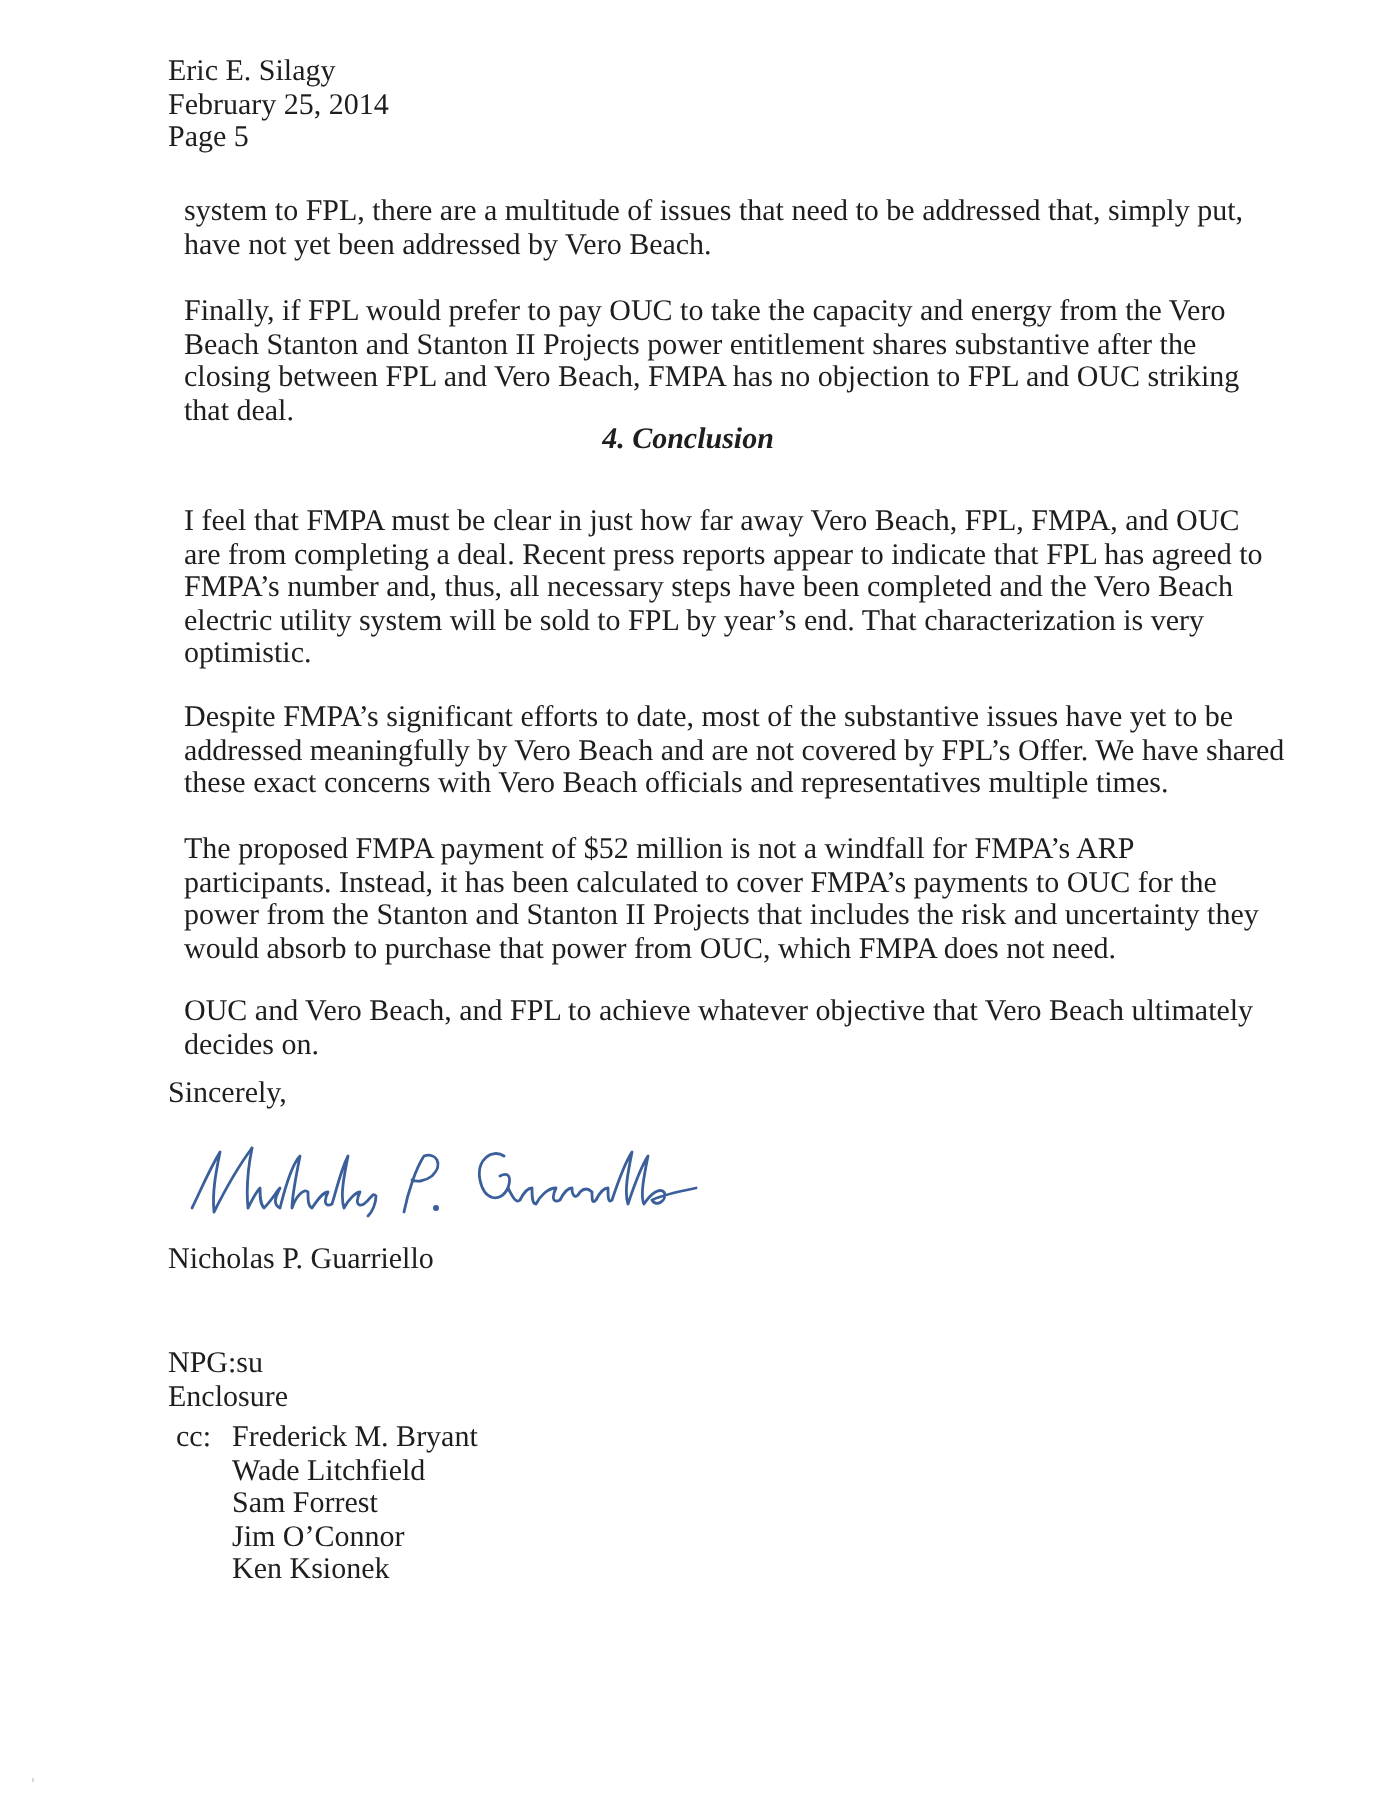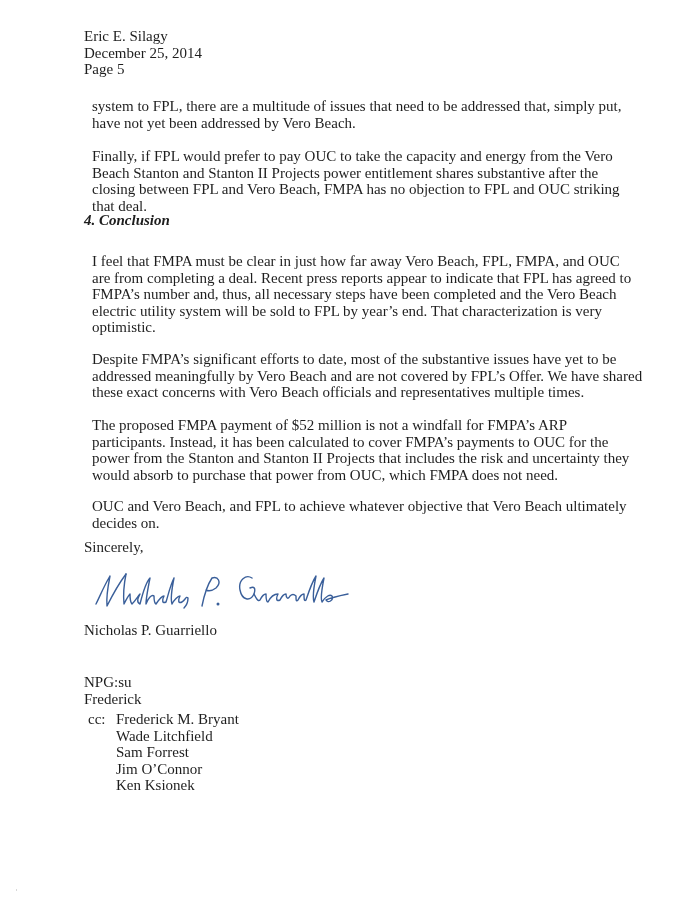--- a/index.html
+++ b/index.html
@@ -44,21 +44,21 @@
     }
     .para .line {
       display: block;
       white-space: nowrap;
     }
     .heading {
       position: absolute;
       left: 84px;
       width: 520px;
       top: 212px;
-      text-align: left;
+      text-align: center;
       font-style: italic;
       font-weight: bold;
       white-space: nowrap;
     }
     .closing {
       position: absolute;
       left: 84px;
       top: 539px;
       white-space: nowrap;
     }
@@ -105,21 +105,21 @@
       background: #d8d8d8;
     }
   </style>
 </head>
 <body>
 
 <div class="page">
 
   <div class="header">
     <div>Eric E. Silagy</div>
-    <div>December 25, 2014</div>
+    <div>February 25, 2014</div>
     <div>Page 5</div>
   </div>
 
   <p class="para" style="top:90px;">
     <span class="line">system to FPL, there are a multitude of issues that need to be addressed that, simply put,</span>
     <span class="line">have not yet been addressed by Vero Beach.</span>
   </p>
 
   <p class="para" style="top:140px;">
     <span class="line">Finally, if FPL would prefer to pay OUC to take the capacity and energy from the Vero</span>
@@ -173,21 +173,21 @@
       <path d="M164 28 C166 32, 168 36, 170 34 C172 30, 174 28, 176 28 C176 32, 176 36, 178 36 C180 32, 184 28, 188 28 C186 32, 186 36, 190 34 C192 30, 194 28, 196 28 C196 32, 198 34, 200 30 C202 28, 204 28, 206 30 C206 34, 206 36, 208 34 C210 30, 212 28, 214 28 C214 32, 214 36, 216 34 C218 28, 222 16, 226 10 C224 20, 222 30, 224 36 C226 30, 230 18, 234 12 C232 22, 230 32, 232 36 C236 30, 240 28, 242 30 C244 34, 238 38, 236 34 C240 32, 248 30, 258 28"></path>
     </g>
   </svg>
 
   <div class="sig-block">
     <div>Nicholas P. Guarriello</div>
   </div>
 
   <div class="ref-block">
     <div>NPG:su</div>
-    <div>Frederick</div>
+    <div>Enclosure</div>
   </div>
 
   <div class="cc-block">
     <div class="cc-label">cc:</div>
     <div class="cc-list">
       <div>Frederick M. Bryant</div>
       <div>Wade Litchfield</div>
       <div>Sam Forrest</div>
       <div>Jim O’Connor</div>
       <div>Ken Ksionek</div>

